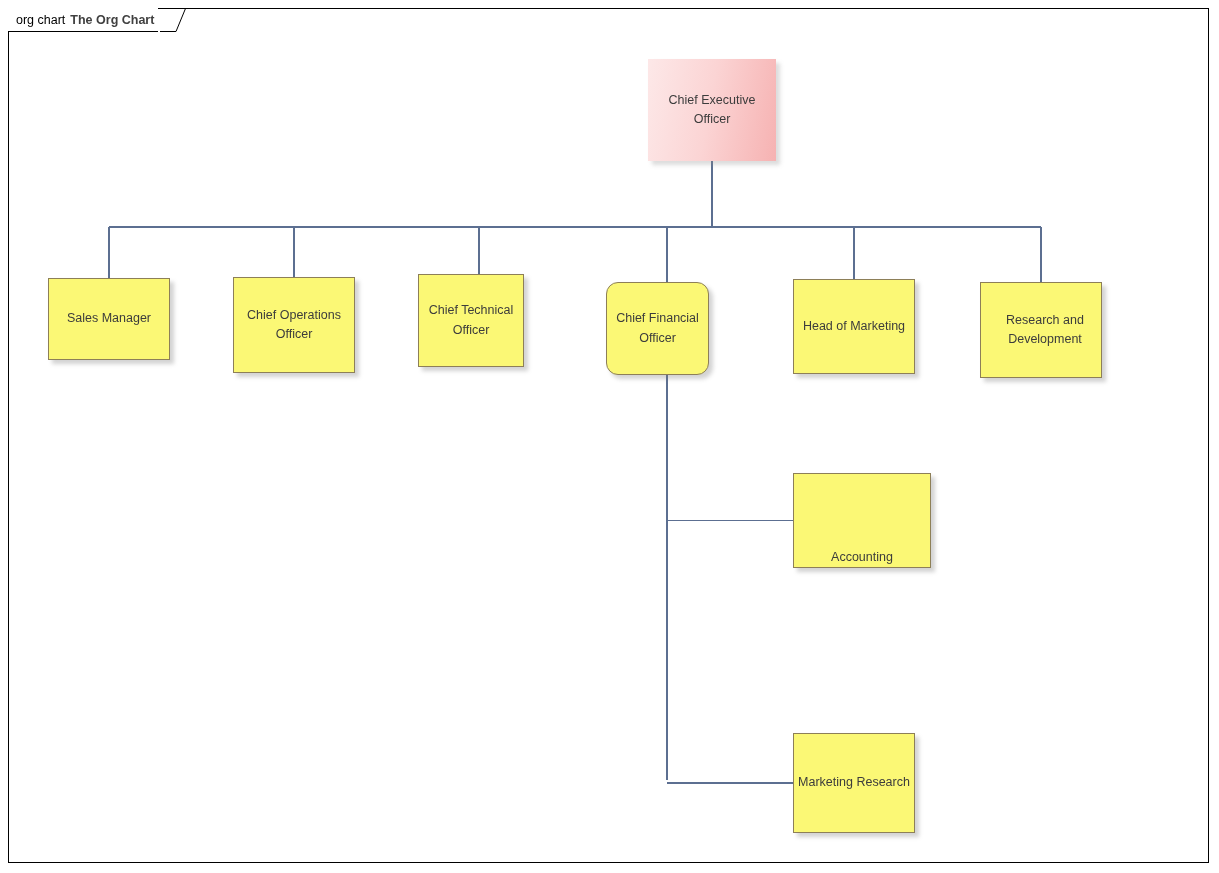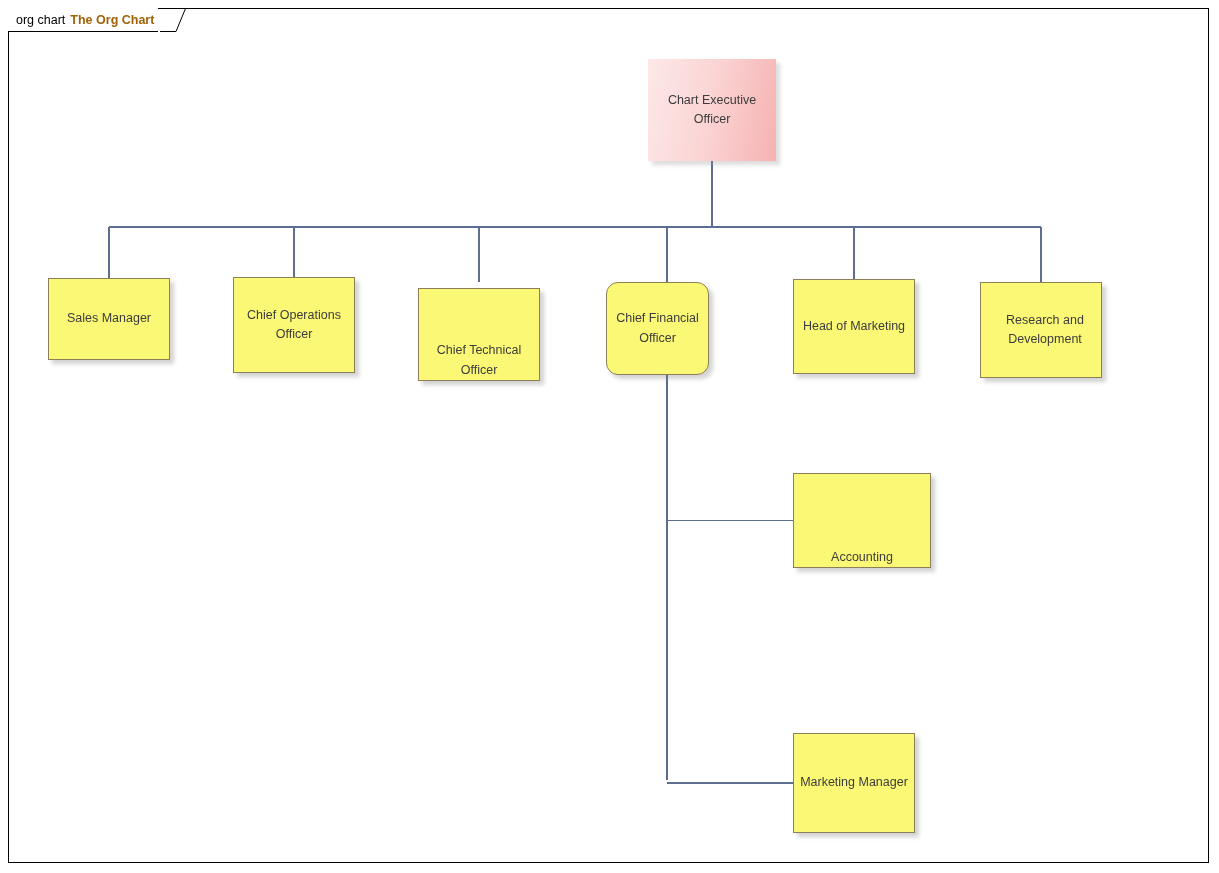--- a/index.html
+++ b/index.html
@@ -45,21 +45,21 @@
   }
   .title-tab .tab-a {
     font-size: 12.5px;
     font-weight: normal;
     color: #000000;
     letter-spacing: 0px;
   }
   .title-tab .tab-b {
     font-size: 12.5px;
     font-weight: bold;
-    color: #a16207;
+    color: #404040;
     margin-left: 5px;
   }
   .title-tab-slant {
     position: absolute;
     left: 160px;
     top: 8px;
     width: 26px;
     height: 24px;
     z-index: 21;
   }
@@ -122,47 +122,47 @@
         <line x1="854" y1="227" x2="854" y2="279"></line>
         <line x1="1041" y1="227" x2="1041" y2="282"></line>
         <line x1="667" y1="375" x2="667" y2="780"></line>
         <line x1="667" y1="520.5" x2="793" y2="520.5"></line>
         <line x1="667" y1="783" x2="793" y2="783"></line>
       </g>
   </svg>
 
   <div id="nodes-layer">
       <div class="node node-pink" style="left: 648px; top: 59px; width: 128px; height: 102px;">
-        <div class="node-label">Chart Executive Officer</div>
+        <div class="node-label">Chief Executive Officer</div>
       </div>
       <div class="node node-yellow" style="left: 48px; top: 278px; width: 122px; height: 82px;">
         <div class="node-label">Sales Manager</div>
       </div>
       <div class="node node-yellow" style="left: 233px; top: 277px; width: 122px; height: 96px; justify-content: center;">
         <div class="node-label">Chief Operations
 Officer</div>
       </div>
-      <div class="node node-yellow" style="left: 418px; top: 288px; width: 122px; height: 93px; align-items: flex-end;">
+      <div class="node node-yellow" style="left: 418px; top: 274px; width: 106px; height: 93px;">
         <div class="node-label">Chief Technical Officer</div>
       </div>
       <div class="node node-yellow" style="left: 606px; top: 282px; width: 103px; height: 93px; border-radius: 12px;">
         <div class="node-label">Chief Financial Officer</div>
       </div>
       <div class="node node-yellow" style="left: 793px; top: 279px; width: 122px; height: 95px;">
         <div class="node-label">Head of Marketing</div>
       </div>
       <div class="node node-yellow" style="left: 980px; top: 282px; width: 122px; height: 96px; padding-left: 8px;">
         <div class="node-label">Research and
 Development</div>
       </div>
       <div class="node node-yellow" style="left: 793px; top: 473px; width: 138px; height: 95px; align-items: flex-end;">
         <div class="node-label">Accounting</div>
       </div>
       <div class="node node-yellow" style="left: 793px; top: 733px; width: 122px; height: 100px;">
-        <div class="node-label">Marketing Manager</div>
+        <div class="node-label">Marketing Research</div>
       </div>
     </div>
 
   <div class="title-tab">
     <span class="tab-a">org chart</span>
     <span class="tab-b">The Org Chart</span>
   </div>
   <svg class="title-tab-slant" viewBox="0 0 26 24" xmlns="http://www.w3.org/2000/svg">
     <path d="M 0 23.5 L 16 23.5 L 25.5 0.5" stroke="#000000" stroke-width="1" fill="none"></path>
   </svg>

